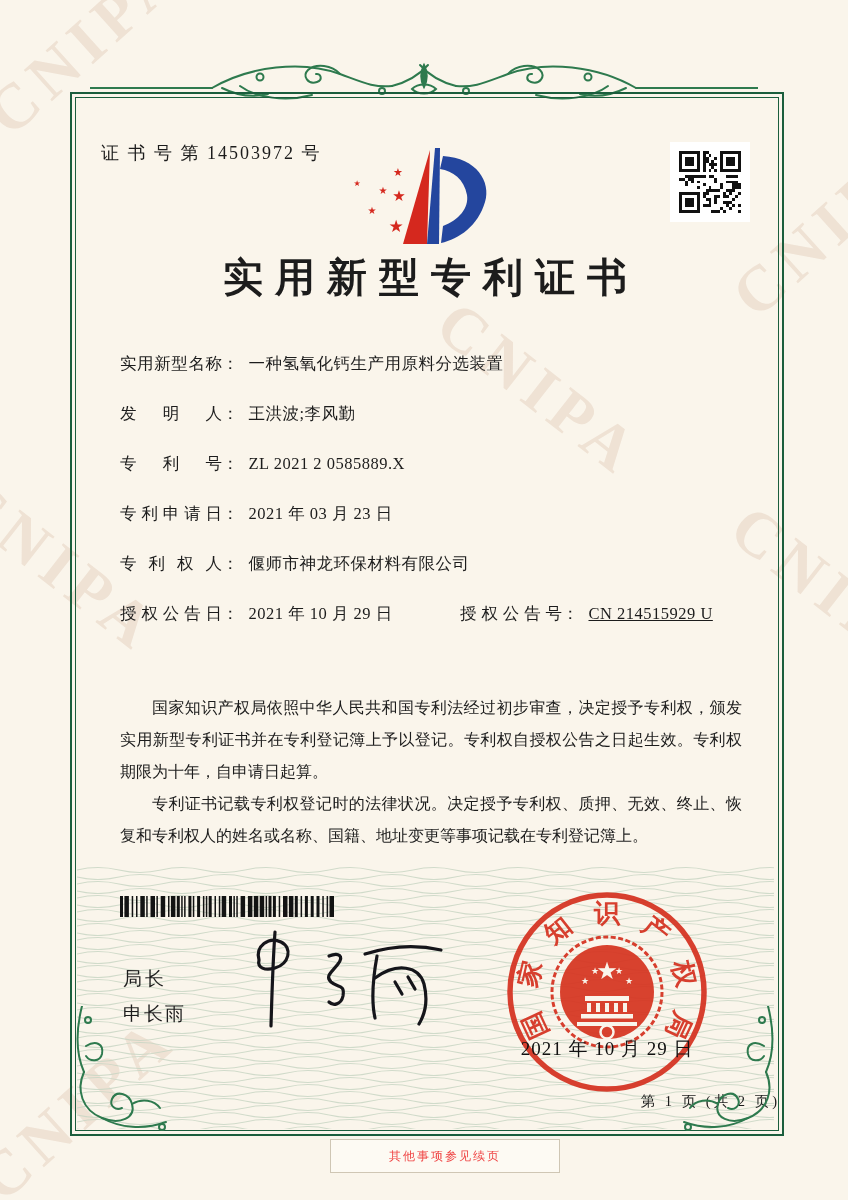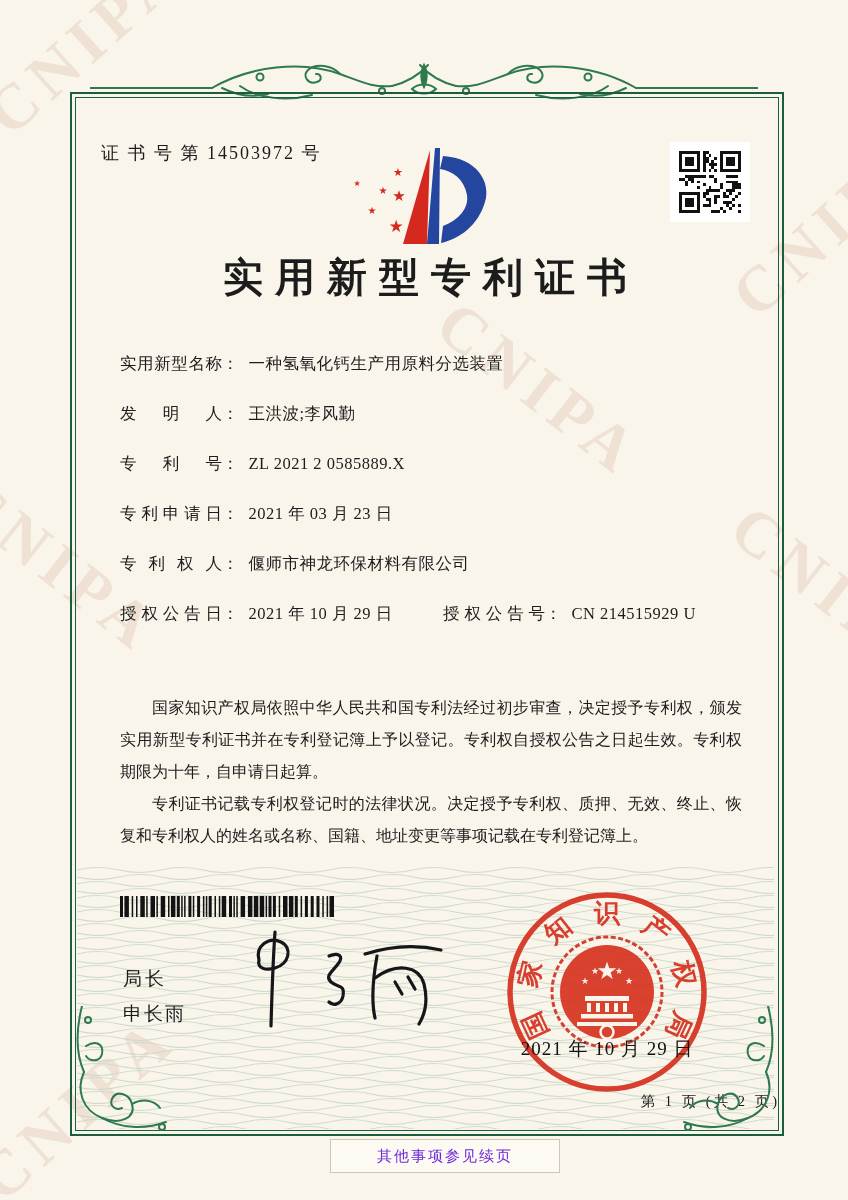--- a/index.html
+++ b/index.html
@@ -35,21 +35,21 @@
     font-family:Liberation Serif, serif;
   }
   .fields{ position:absolute; left:120px; top:353px; width:625px; z-index:3; font-size:16.5px; }
   .frow{ position:relative; height:24px; margin-bottom:26px; white-space:nowrap; }
   .flabel{
     display:inline-block; width:102px; text-align:justify; text-align-last:justify;
     vertical-align:top;
   }
   .fcolon{ display:inline-block; margin-right:10px; }
   .fvalue{ letter-spacing:0.5px; }
-  .grant-right{ position:absolute; left:323px; top:0; }
+  .grant-right{ position:absolute; left:340px; top:0;text-decoration:underline; }
   .paras{
     position:absolute; left:120px; top:692px; width:622px; z-index:3;
     font-size:16px; line-height:32px; text-align:justify;
   }
   .paras p{ margin:0; text-indent:2em; }
   .waves{ position:absolute; left:77px; top:866px; z-index:1; }
   .barcode{ position:absolute; left:120px; top:896px; z-index:3; }
   .director-title{ position:absolute; left:123px; top:966px; font-size:19px; letter-spacing:3px; z-index:3; }
   .director-name{ position:absolute; left:123px; top:1001px; font-size:19px; letter-spacing:2px; z-index:3; }
   .signature{ position:absolute; left:245px; top:926px; z-index:3; }
@@ -62,21 +62,21 @@
     position:absolute; left:70px; top:1092px; width:710px; text-align:right;
     font-size:14.5px; letter-spacing:3px; z-index:3;
   }
   .corner{ position:absolute; z-index:4; }
   .corner-bl{ left:72px; top:1006px; }
   .corner-br{ left:678px; top:1006px; transform:scaleX(-1); }
   .note-box{
     position:absolute; left:330px; top:1139px; width:228px; height:32px;
     background:#fdfaf3; border:1px solid #cfc6b4; z-index:3;
     display:flex; align-items:center; justify-content:center;
-    font-size:15px; letter-spacing:2px; color:#6d28d9;
+    font-size:12px; letter-spacing:2px; color:#ef4444;
   }
   .ringch{
     font-family:"Liberation Serif","DejaVu Serif",serif;
     font-size:26px; font-weight:bold; fill:#d5301f;
   }
 </style>
 </head>
 <body>
 
 <div class="page">

